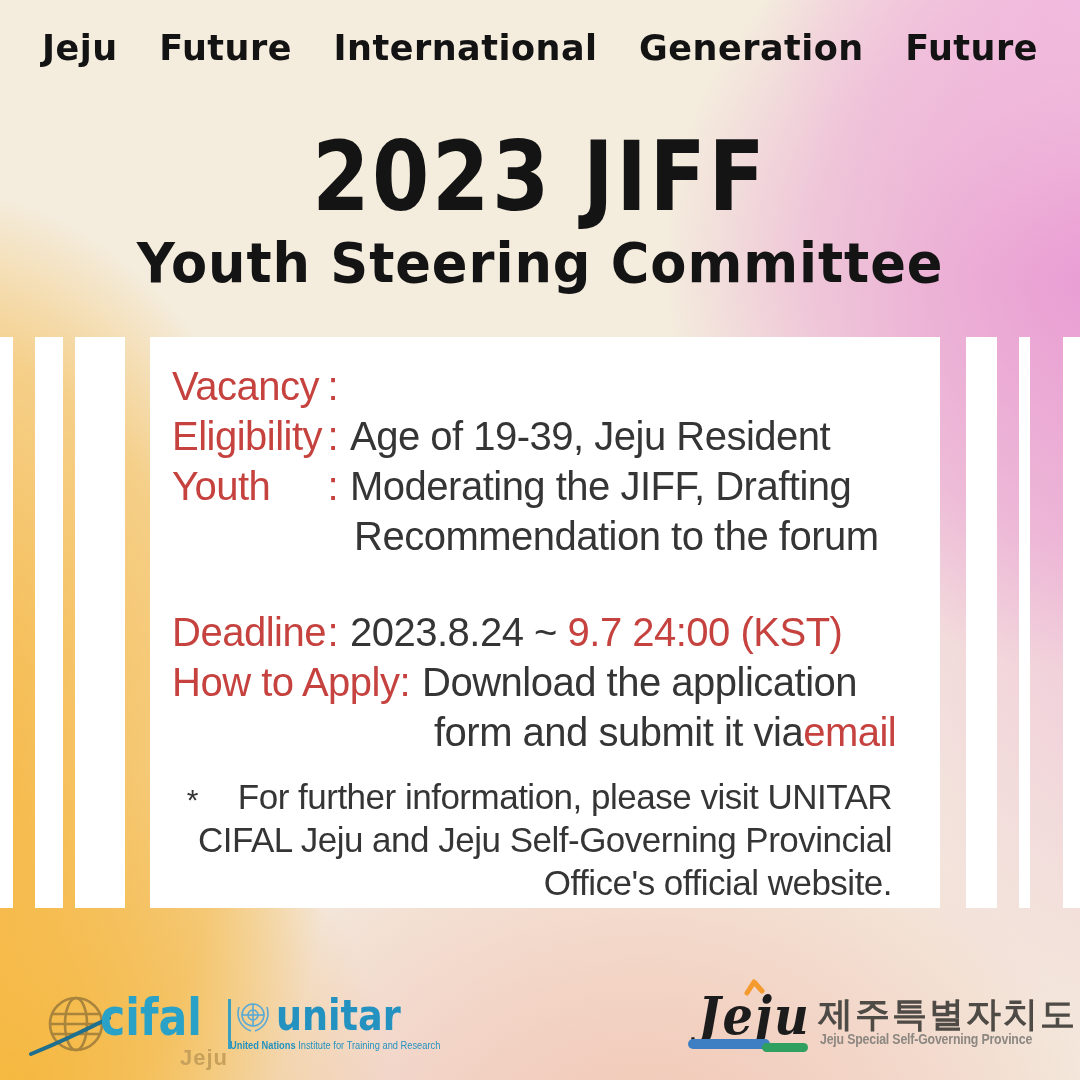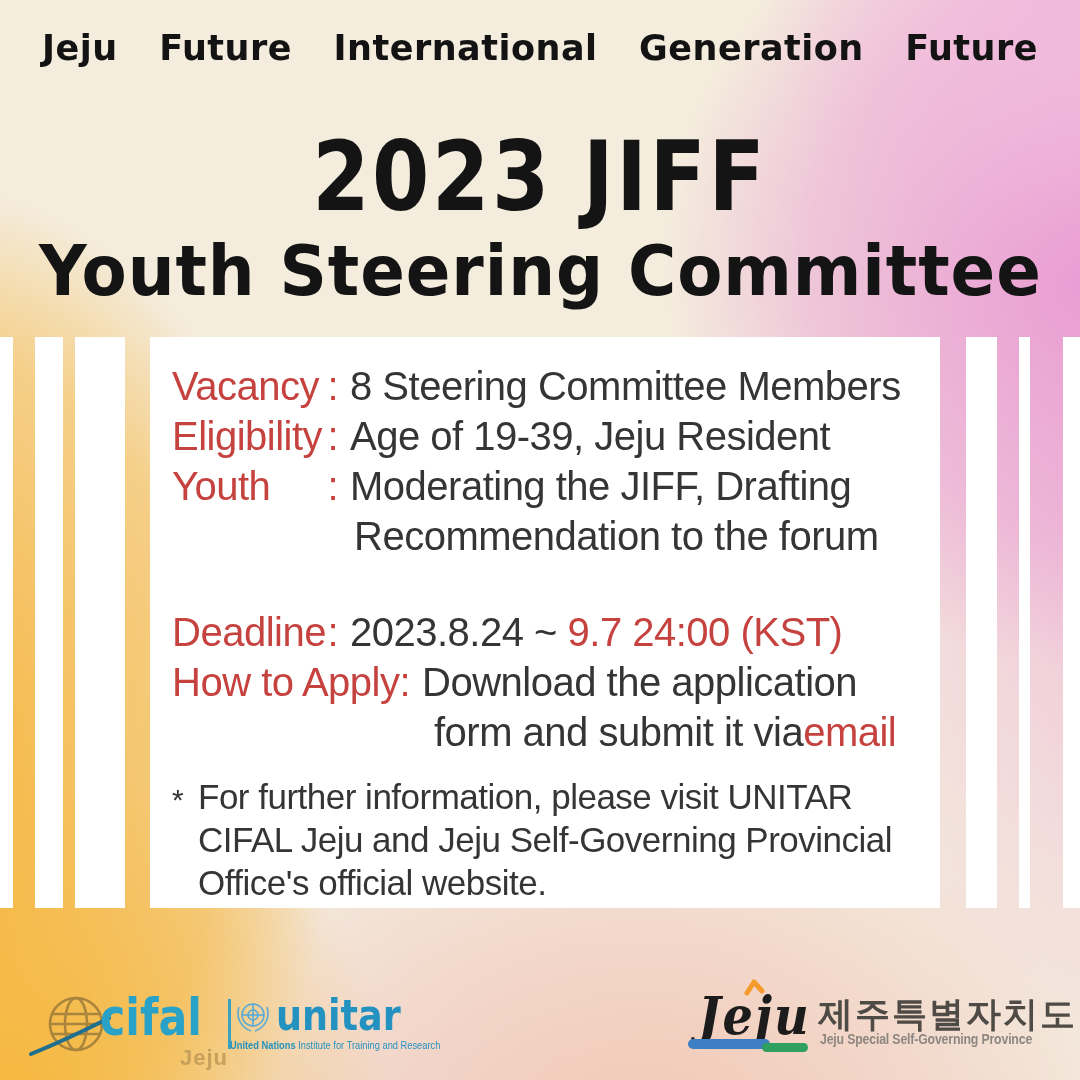--- a/index.html
+++ b/index.html
@@ -23,27 +23,27 @@
 
   
   .hdr{position:absolute;left:42px;right:42px;top:28px;display:flex;justify-content:space-between;
        font-family:"DejaVu Sans",sans-serif;font-weight:800;font-size:35px;color:#131313;letter-spacing:.5px;}
 
   
   .t1,.t2{position:absolute;left:0;right:0;text-align:center;font-family:"DejaVu Sans",sans-serif;
           font-weight:800;color:#141414;white-space:nowrap;}
   .t1{top:120px;font-size:97px;letter-spacing:3px;}
   .t1 .sq{display:inline-block;transform:scaleX(.85);}
-  .t2{top:230px;font-size:70px;letter-spacing:1px;}
+  .t2{top:230px;font-size:56px;letter-spacing:1px;}
   .t2 .sq{display:inline-block;transform:scaleX(.94);}
 
   
   .card{position:absolute;left:150px;top:337px;width:790px;height:571px;background:#fff;
         box-sizing:border-box;padding:24px 18px 0 22px;color:#353535;
-        font-size:40px;letter-spacing:-.5px;}
+        font-size:40px;letter-spacing:-.5px;text-align:right;}
   .row{display:flex;line-height:50px;white-space:nowrap;}
   .lab{color:#c5423f;flex:0 0 auto;min-width:166px;display:inline-flex;justify-content:space-between;}
   .lab2{color:#c5423f;flex:0 0 auto;}
   .val{margin-left:12px;}
   .cont1{padding-left:182px;}
   .cont2{padding-left:262px;}
   .gap{margin-top:46px;}
   .red{color:#c5423f;}
   .foot{margin-top:18px;display:flex;font-size:35px;line-height:43px;}
   .foot .star{flex:0 0 26px;font-size:30px;padding-top:3px;color:#353535;}
@@ -100,21 +100,20 @@
     <span class="sq">Youth Steering Committee</span>
   </div>
 
   <div class="card">
 
     <div class="row">
       <span class="lab">
           <span>Vacancy</span>
           <span>:</span>
         </span>
-      <span class="val">8 Steering Committee Members</span>
     </div>
 
     <div class="row">
       <span class="lab">
           <span>Eligibility</span>
           <span>:</span>
         </span>
       <span class="val">Age of 19-39, Jeju Resident</span>
     </div>
 

